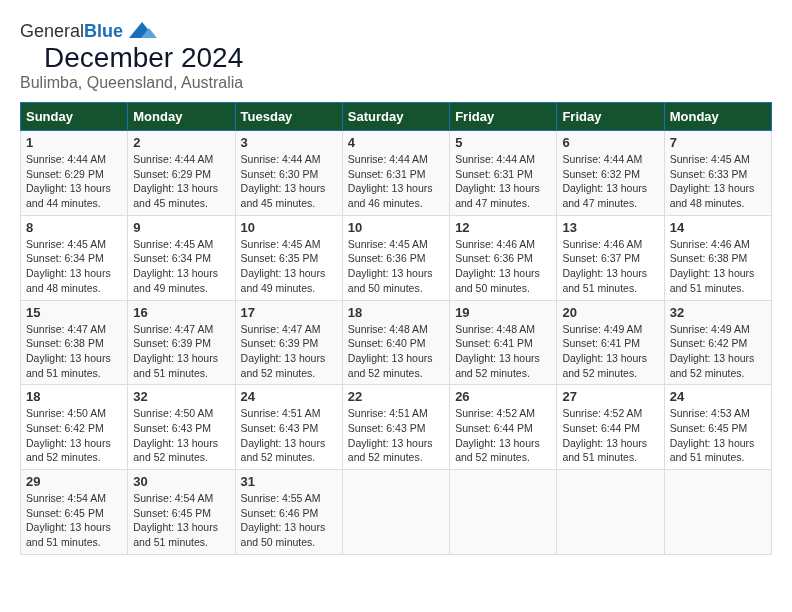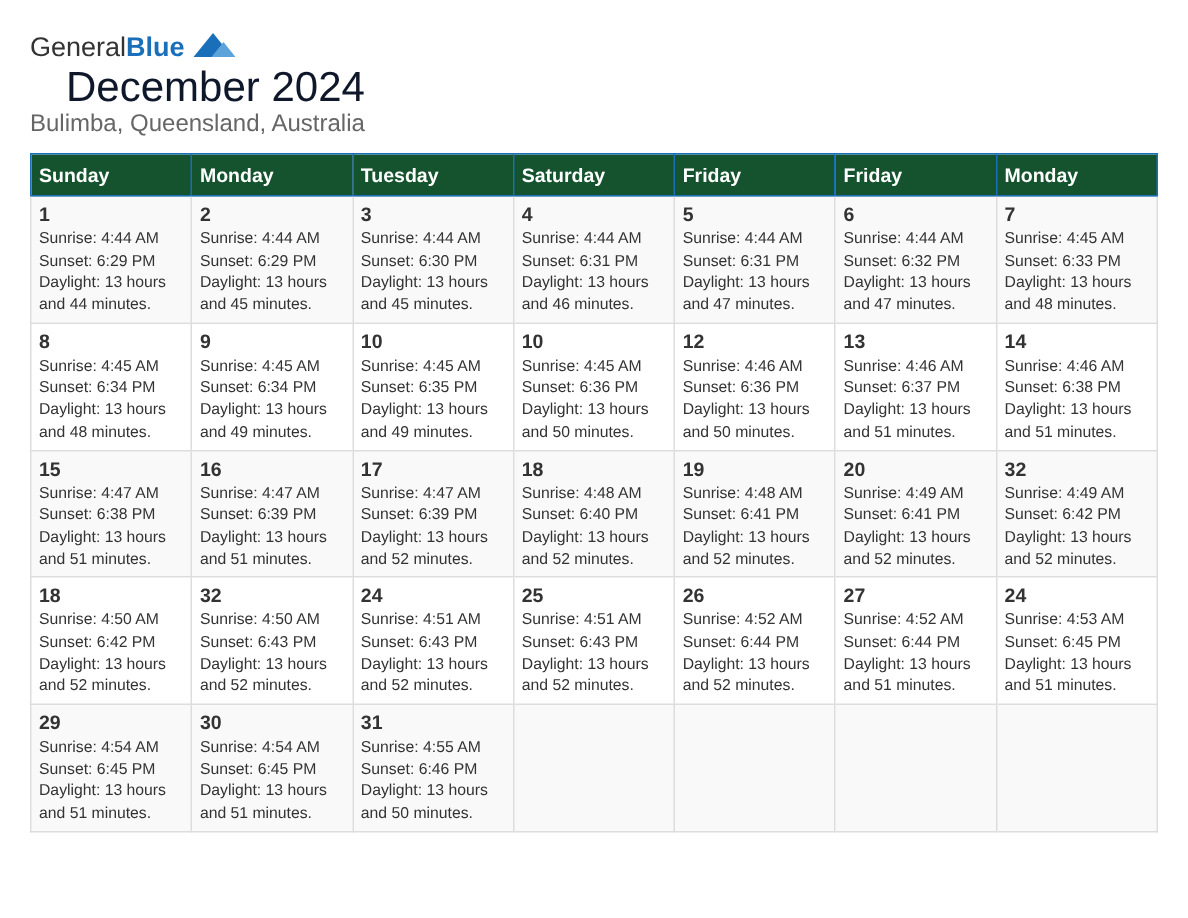--- a/index.html
+++ b/index.html
@@ -295,21 +295,21 @@
       </td>
         <td>
         <span class="day-number">24</span>
         <div class="day-info">
           Sunrise: 4:51 AM<br>
           Sunset: 6:43 PM<br>
           Daylight: 13 hours and 52 minutes.
         </div>
       </td>
         <td>
-        <span class="day-number">25</span>
+        <span class="day-number">22</span>
         <div class="day-info">
           Sunrise: 4:51 AM<br>
           Sunset: 6:43 PM<br>
           Daylight: 13 hours and 52 minutes.
         </div>
       </td>
         <td>
         <span class="day-number">26</span>
         <div class="day-info">
           Sunrise: 4:52 AM<br>

